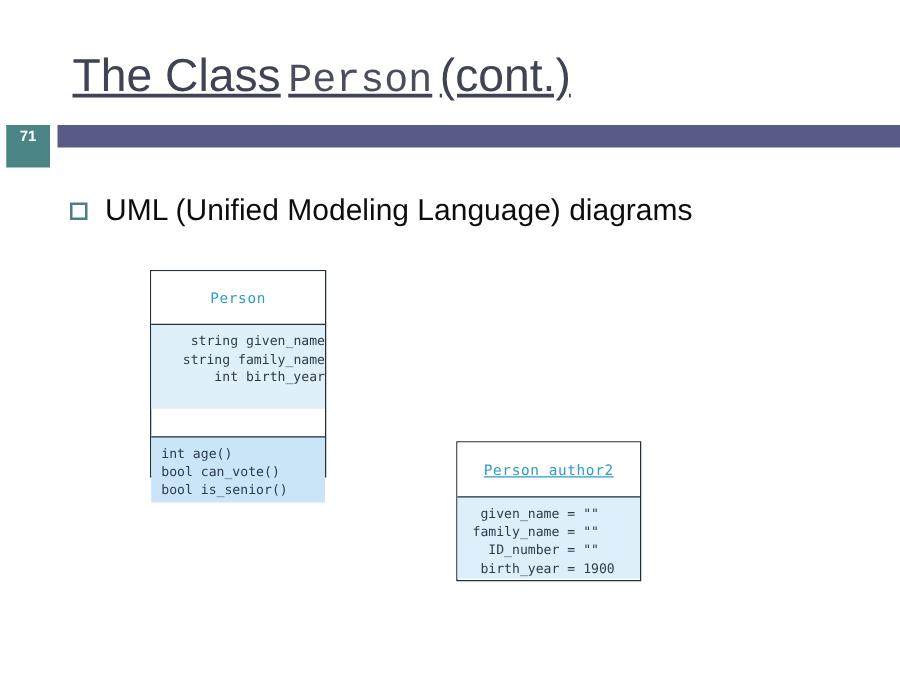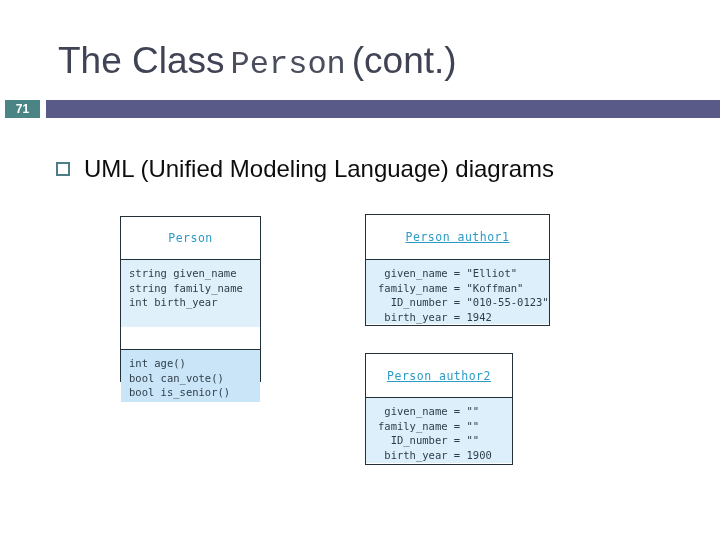--- a/index.html
+++ b/index.html
@@ -4,29 +4,29 @@
 <style>
   html,body { margin:0; padding:0; background:#ffffff; }
   .slide {
     position:relative; width:720px; height:540px; background:#ffffff;
     overflow:hidden; font-family:"Liberation Sans", sans-serif;
   }
   
   .title {
     position:absolute; left:58px; top:40px; margin:0;
     font-size:37px; font-weight:normal; color:#3f4353;
-    white-space:nowrap; letter-spacing:0px;
+    white-space:nowrap; letter-spacing:0px;text-decoration:underline;
   }
   .title .t-code {
     font-family:"Liberation Mono", monospace;
     font-size:32px; color:#494d5c; margin:0 6px;
   }
   
   .num-badge {
-    position:absolute; left:5px; top:100px; width:35px; height:18px;
+    position:absolute; left:5px; top:100px; width:35px; height:34px;
     background:#4a8485; color:#ffffff; font-size:12px; font-weight:bold;
     text-align:center; line-height:18px;
   }
   .accent-bar {
     position:absolute; left:46px; top:100px; width:674px; height:18px;
     background:#5a5a89;
   }
   
   .bullet-row { position:absolute; left:56px; top:131px; display:flex; align-items:center;margin-top:24px; }
   .bullet-square {
@@ -42,21 +42,21 @@
   }
   .uml-header {
     box-sizing:border-box; display:flex; align-items:center; justify-content:center;
     background:#ffffff; color:#2e9bc7; font-size:11.5px; letter-spacing:0.5px;
   }
   .uml-header.underlined { text-decoration:underline; }
   .uml-section {
     box-sizing:border-box; border-top:1.5px solid #22303a;
     padding:6px 0 0 8px; font-size:10.5px;
   }
-  .uml-attrs  { background:#e0f0fa; }
+  .uml-attrs  { background:#e0f0fa;text-align:right; }
   .uml-meths  { background:#c9e5f7;margin-top:22px; }
   .uml-objbody{ background:#ddeffa; padding-left:12px; }
   .uml-line { white-space:pre; line-height:14.5px; }
   
   .class-box { left:120px; top:216px; width:141px; height:166px; }
   .class-box .uml-header { height:42px; }
   .class-box .uml-attrs  { height:68px; }
   .class-box .uml-meths  { height:53px; }
   
   .obj1-box { left:365px; top:214px; width:185px; height:112px; }
@@ -89,29 +89,20 @@
       <div class="uml-line">string family_name</div>
       <div class="uml-line">int birth_year</div>
     </div>
     <div class="uml-section uml-meths">
       <div class="uml-line">int age()</div>
       <div class="uml-line">bool can_vote()</div>
       <div class="uml-line">bool is_senior()</div>
     </div>
   </div>
 
-  <div class="uml-box obj1-box">
-    <div class="uml-header underlined">Person author1</div>
-    <div class="uml-section uml-objbody">
-      <div class="uml-line"> given_name = "Elliot"</div>
-      <div class="uml-line">family_name = "Koffman"</div>
-      <div class="uml-line">  ID_number = "010-55-0123"</div>
-      <div class="uml-line"> birth_year = 1942</div>
-    </div>
-  </div>
 
   <div class="uml-box obj2-box">
     <div class="uml-header underlined">Person author2</div>
     <div class="uml-section uml-objbody">
       <div class="uml-line"> given_name = ""</div>
       <div class="uml-line">family_name = ""</div>
       <div class="uml-line">  ID_number = ""</div>
       <div class="uml-line"> birth_year = 1900</div>
     </div>
   </div>

